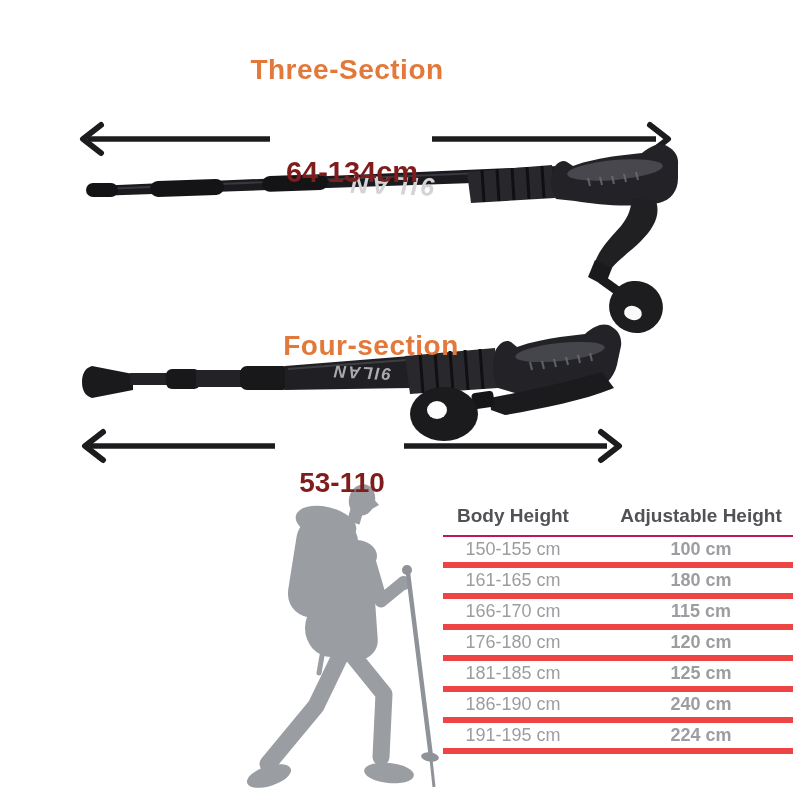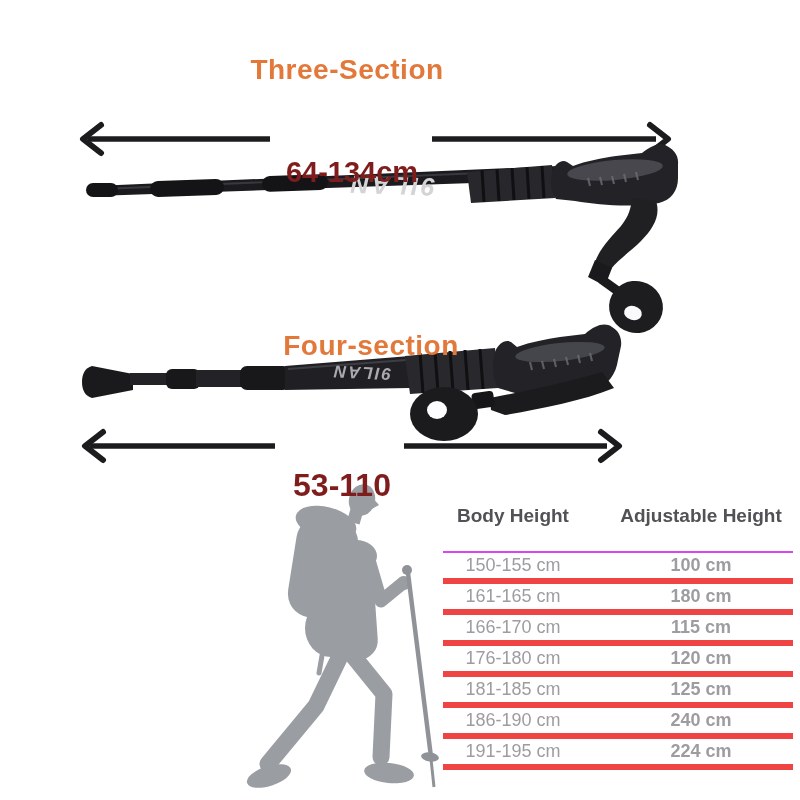--- a/index.html
+++ b/index.html
@@ -9,31 +9,31 @@
   }
   .art{position:absolute;left:0;top:0;width:800px;height:800px;}
   .ttl{
     position:absolute;text-align:center;font-weight:bold;font-size:28px;
     color:#E2793B;letter-spacing:0.5px;
   }
   .dim-label{
     position:absolute;text-align:center;font-weight:bold;color:#7f1d1d;margin-top:36px;
   }
   #label-three{left:232px;top:120px;width:240px;font-size:29px;}
-  #label-four{left:222px;top:431px;width:240px;font-size:32px;}
+  #label-four{left:222px;top:431px;width:240px;font-size:28px;}
   #title-three{left:197px;top:54px;width:300px;}
   #title-four{left:221px;top:286px;width:300px;margin-top:44px;}
 
   .size-table{
     position:absolute;left:443px;top:505px;width:350px;border-collapse:collapse;
     table-layout:fixed;
   }
   .size-table th{
-    font-size:19px;font-weight:bold;color:#515156;padding:0 0 24px 0;
-    border-bottom:2px solid #d946ef;text-align:center;
+    font-size:19px;font-weight:bold;color:#515156;padding:0 0 8px 0;
+    border-bottom:2px solid #be185d;text-align:center;
   }
   .size-table th.col-adj{padding-left:26px;}
   .size-table td{
     font-size:18px;color:#9d9da1;height:25px;border-bottom:6px solid #ef4444;
     text-align:center;padding:0;
   }
   .size-table td.col-adj{padding-left:26px;font-weight:bold;}
   .size-table col.c1{width:40%;}
   .size-table col.c2{width:60%;}
 </style>

